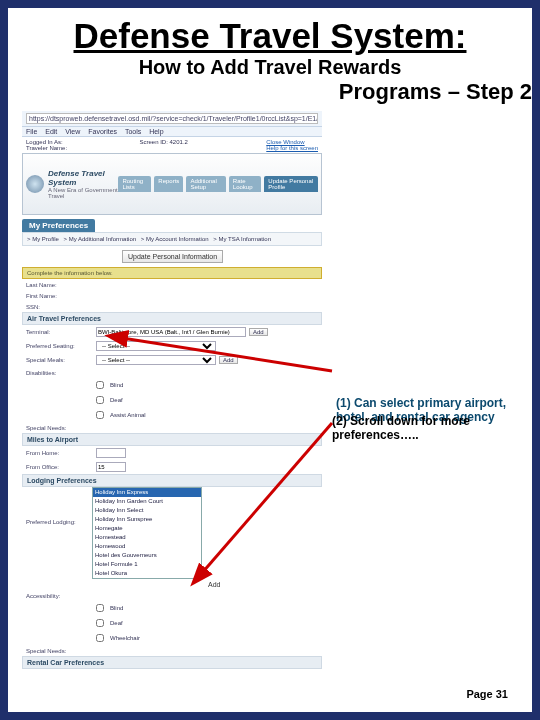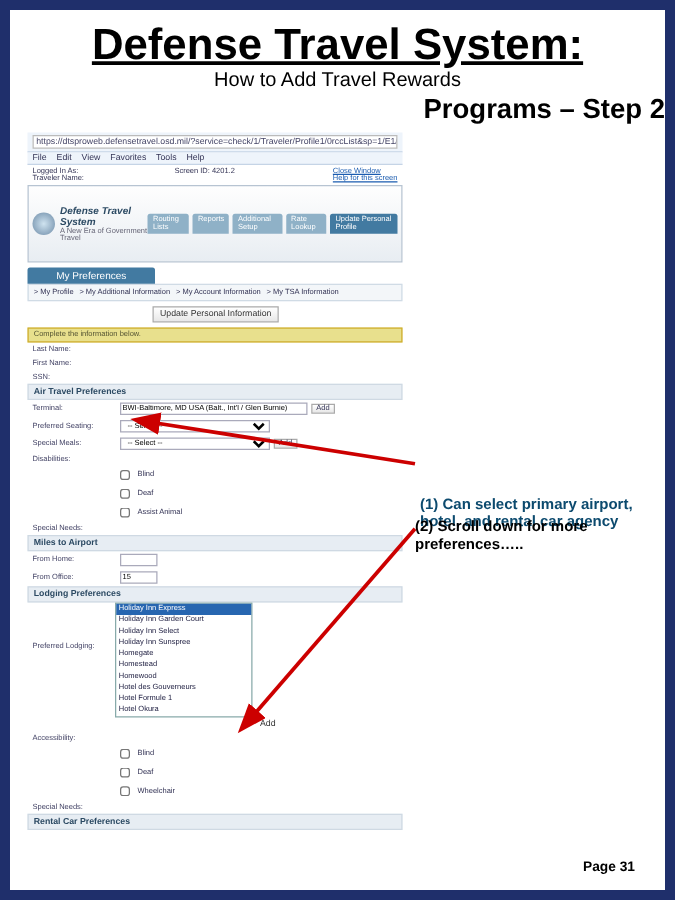--- a/index.html
+++ b/index.html
@@ -14,22 +14,22 @@
     overflow: hidden;
   }
   .title-line1 {
     font-size: 35px;
     font-weight: bold;
     text-align: center;
     text-decoration: underline;
     margin-top: 8px;
   }
   .title-line2 {
-    font-size: 16px;
-    font-weight: normal;
+    font-size: 20px;
+    font-weight: bold;
     text-align: center;
   }
   .title-line3 {
     font-size: 22px;
     font-weight: bold;
     text-align: right;
     margin-bottom: 6px;
   }
 
   .shot {
@@ -99,25 +99,25 @@
     font-size: 6px;
     border-radius: 2px 2px 0 0;
   }
   .dts-navtabs span.active { background: #427aa1; }
 
   
   .section-tab {
     background: #427aa1;
     color: #fff;
     font-size: 8px;
-    padding: 2px 23px;
+    padding: 2px 7px;
     display: inline-block;
     border-radius: 2px 2px 0 0;
     margin-top: 4px;
-    font-weight: normal;
+    font-weight: bold;
   }
   .breadcrumb {
     background: #f3f6f9;
     border: 1px solid #d0dbe5;
     padding: 3px 4px;
     font-size: 6px;
     color: #335;
   }
   .breadcrumb span { margin-right: 3px; }
   .upi-btn {

